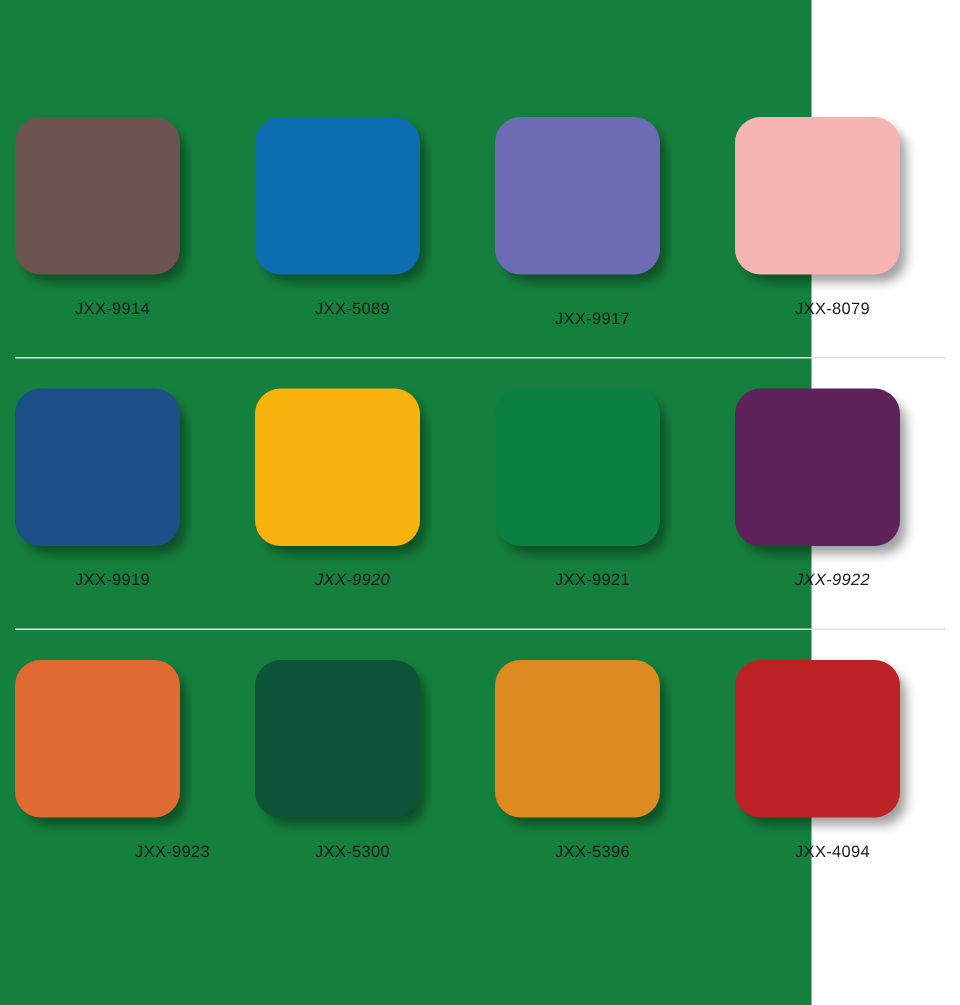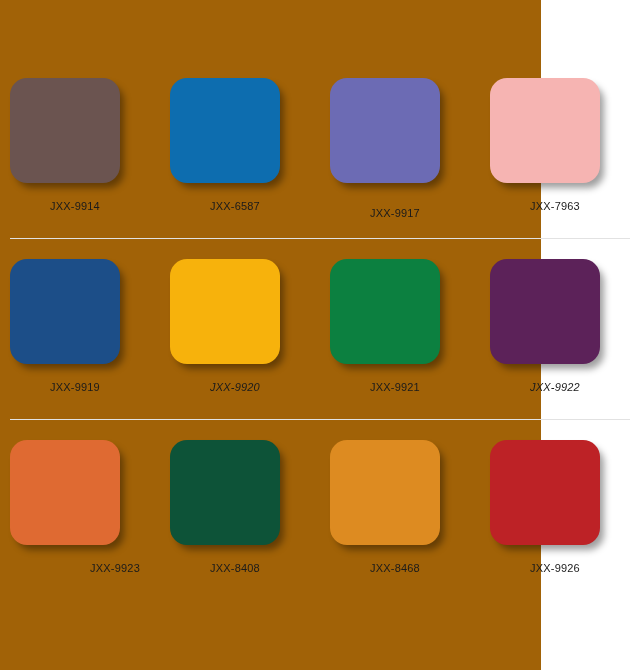--- a/index.html
+++ b/index.html
@@ -12,21 +12,21 @@
     height: 670px;
     font-family: "Liberation Sans", sans-serif;
     overflow: hidden;
     position: relative;
   }
 
   #palette-page {
     width: 541px;
     height: 670px;
     position: relative;
-    background: #a16207;
+    background: #15803d;
     box-sizing: border-box;
   }
 
   .swatch-row {
     position: relative;
     width: 640px;
     height: 180px;
     display: flex;
     flex-direction: row;
     align-items: flex-start;
@@ -91,29 +91,29 @@
 
   <div id="top-spacer"></div>
 
   <div class="swatch-row">
     <div class="swatch-cell">
       <div class="swatch-chip" style="background-color: rgb(107, 84, 80);"></div>
       <div class="swatch-label" style="color: rgb(27, 27, 27);">JXX-9914</div>
     </div>
     <div class="swatch-cell">
       <div class="swatch-chip" style="background-color: rgb(13, 109, 175);"></div>
-      <div class="swatch-label" style="color: rgb(27, 27, 27);">JXX-6587</div>
+      <div class="swatch-label" style="color: rgb(27, 27, 27);">JXX-5089</div>
     </div>
     <div class="swatch-cell">
       <div class="swatch-chip" style="background-color: rgb(108, 107, 180);"></div>
       <div class="swatch-label" style="color: rgb(27, 27, 27); margin-top: 24px;">JXX-9917</div>
     </div>
     <div class="swatch-cell">
       <div class="swatch-chip" style="background-color: rgb(246, 180, 178);"></div>
-      <div class="swatch-label" style="color: rgb(27, 27, 27);">JXX-7963</div>
+      <div class="swatch-label" style="color: rgb(27, 27, 27);">JXX-8079</div>
     </div>
   </div>
 
   <div class="row-divider" style="background-color: rgb(226, 226, 226);"></div>
 
   <div class="swatch-row">
     <div class="swatch-cell">
       <div class="swatch-chip" style="background-color: rgb(28, 78, 136);"></div>
       <div class="swatch-label" style="color: rgb(27, 27, 27);">JXX-9919</div>
     </div>
@@ -133,27 +133,27 @@
 
   <div class="row-divider" style="background-color: rgb(226, 226, 226);"></div>
 
   <div class="swatch-row">
     <div class="swatch-cell">
       <div class="swatch-chip" style="background-color: rgb(223, 106, 50);"></div>
       <div class="swatch-label" style="color: rgb(27, 27, 27); text-align: right;">JXX-9923</div>
     </div>
     <div class="swatch-cell">
       <div class="swatch-chip" style="background-color: rgb(13, 83, 56);"></div>
-      <div class="swatch-label" style="color: rgb(27, 27, 27);">JXX-8408</div>
+      <div class="swatch-label" style="color: rgb(27, 27, 27);">JXX-5300</div>
     </div>
     <div class="swatch-cell">
       <div class="swatch-chip" style="background-color: rgb(221, 139, 33);"></div>
-      <div class="swatch-label" style="color: rgb(27, 27, 27);">JXX-8468</div>
+      <div class="swatch-label" style="color: rgb(27, 27, 27);">JXX-5396</div>
     </div>
     <div class="swatch-cell">
       <div class="swatch-chip" style="background-color: rgb(189, 34, 38);"></div>
-      <div class="swatch-label" style="color: rgb(27, 27, 27);">JXX-9926</div>
+      <div class="swatch-label" style="color: rgb(27, 27, 27);">JXX-4094</div>
     </div>
   </div>
 
   <div id="bottom-spacer"></div>
 
 </div>
 
 </body></html>

